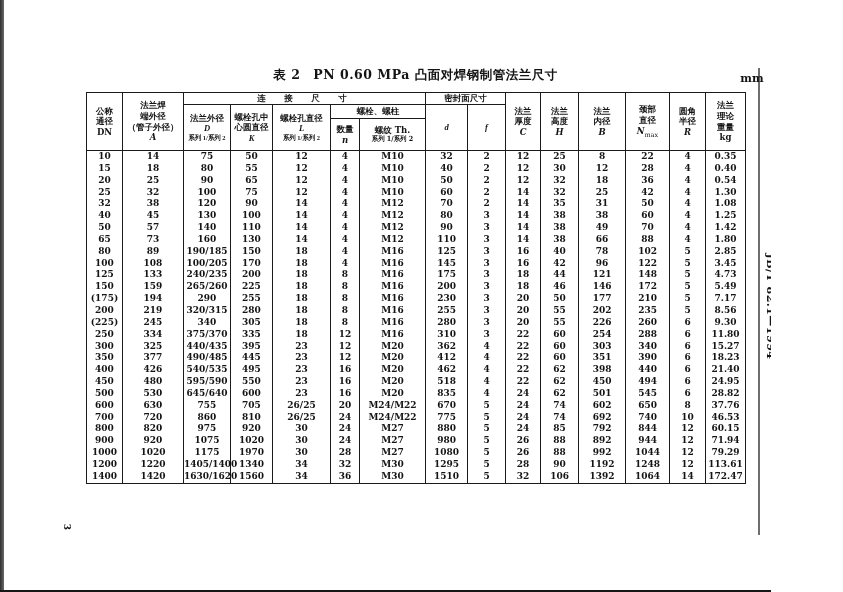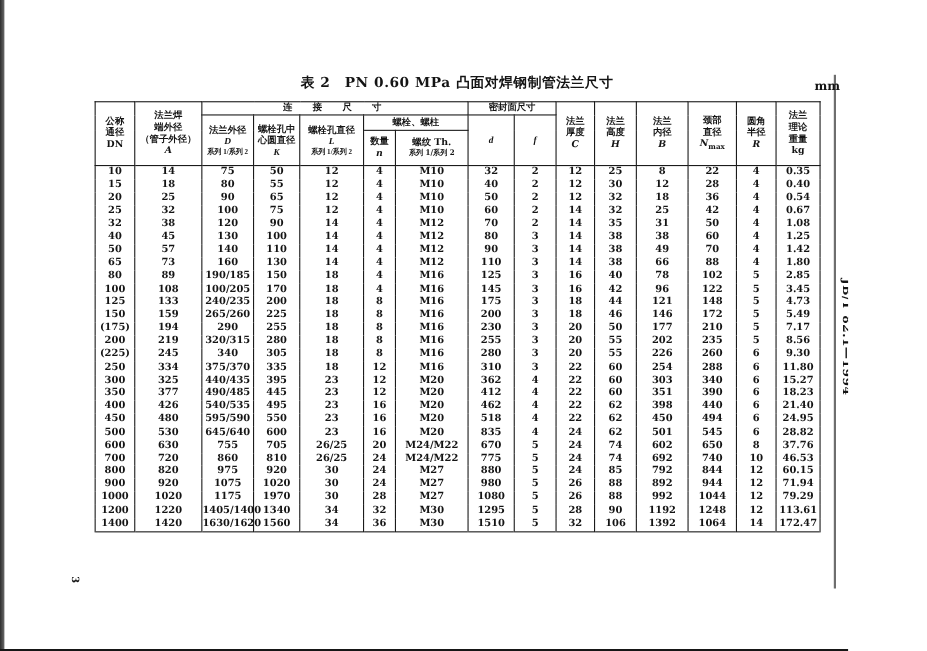--- a/index.html
+++ b/index.html
@@ -56,21 +56,21 @@
     vertical-align:middle;text-align:center;
     line-height:1.25;
   }
   thead tr.hr1{height:12px;}
   thead tr.hr2{height:14px;font-family:Liberation Serif, serif;}
   thead tr.hr3{height:32px;}
   .hcjk{display:block;white-space:pre-line;}
   .hline{display:block;}
   .sym{font-style:italic;font-weight:bold;font-size:8.5px;}
   .hsub{display:block;font-size:7px;white-space:nowrap;transform:scaleX(0.92);}
-  .hsubscript{font-size:6.5px;font-weight:bold;}
+  .hsubscript{font-size:6.5px;font-weight:normal;}
   .spread{letter-spacing:5px;}
   table.flange tbody td{
     border-left:1px solid #1b1b1b;
     border-right:1px solid #1b1b1b;
     border-top:none;border-bottom:none;
     padding:0;margin:0;
     font-size:9px;font-weight:bold;
     text-align:center;vertical-align:middle;
     white-space:nowrap;
     line-height:11.85px;
@@ -251,21 +251,21 @@
           <td>12</td>
           <td>4</td>
           <td>M10</td>
           <td>60</td>
           <td>2</td>
           <td>14</td>
           <td>32</td>
           <td>25</td>
           <td>42</td>
           <td>4</td>
-          <td>0.67</td>
+          <td>1.30</td>
         </tr>
         <tr>
           <td>32</td>
           <td>38</td>
           <td>120</td>
           <td>90</td>
           <td>14</td>
           <td>4</td>
           <td>M12</td>
           <td>70</td>

